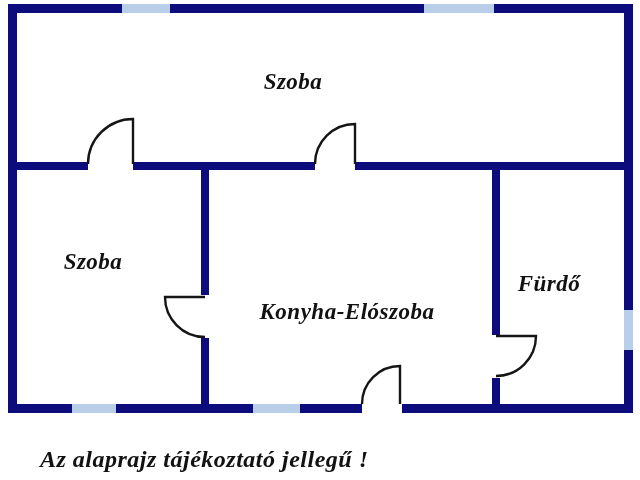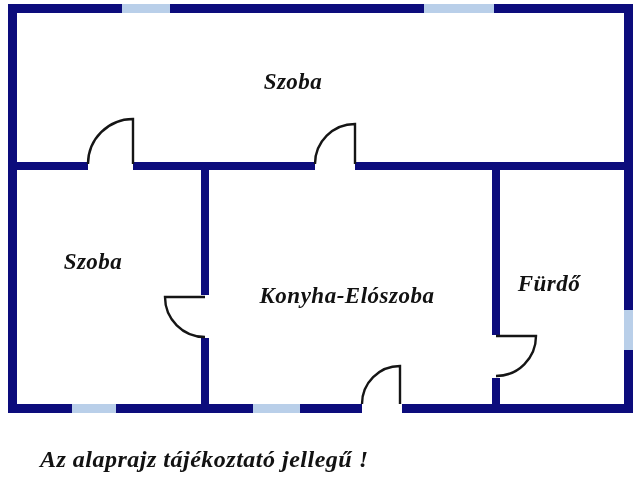--- a/index.html
+++ b/index.html
@@ -97,18 +97,18 @@
     <path class="door" d="M 315 164 A 40 40 0 0 1 355 124 L 355 164"></path>
     <path class="door" d="M 205 297 L 165 297 A 40 40 0 0 0 205 337"></path>
     <path class="door" d="M 496 336 L 536 336 A 40 40 0 0 1 496 376"></path>
     <path class="door" d="M 362 404 A 38 38 0 0 1 400 366 L 400 404"></path>
   </svg>
 
   <div class="room-label" style="left:293px; top:82px;">Szoba</div>
 
   <div class="room-label" style="left:93px; top:262px;">Szoba</div>
 
-  <div class="room-label" style="left:347px; top:296px;">Konyha-Elószoba</div>
+  <div class="room-label" style="left:347px; top:312px;">Konyha-Elószoba</div>
 
   <div class="room-label" style="left:549px; top:284px;text-align:center;">Fürdő</div>
 
   <div class="disclaimer">Az alaprajz tájékoztató jellegű !</div>
 </div>
 
 </body></html>

